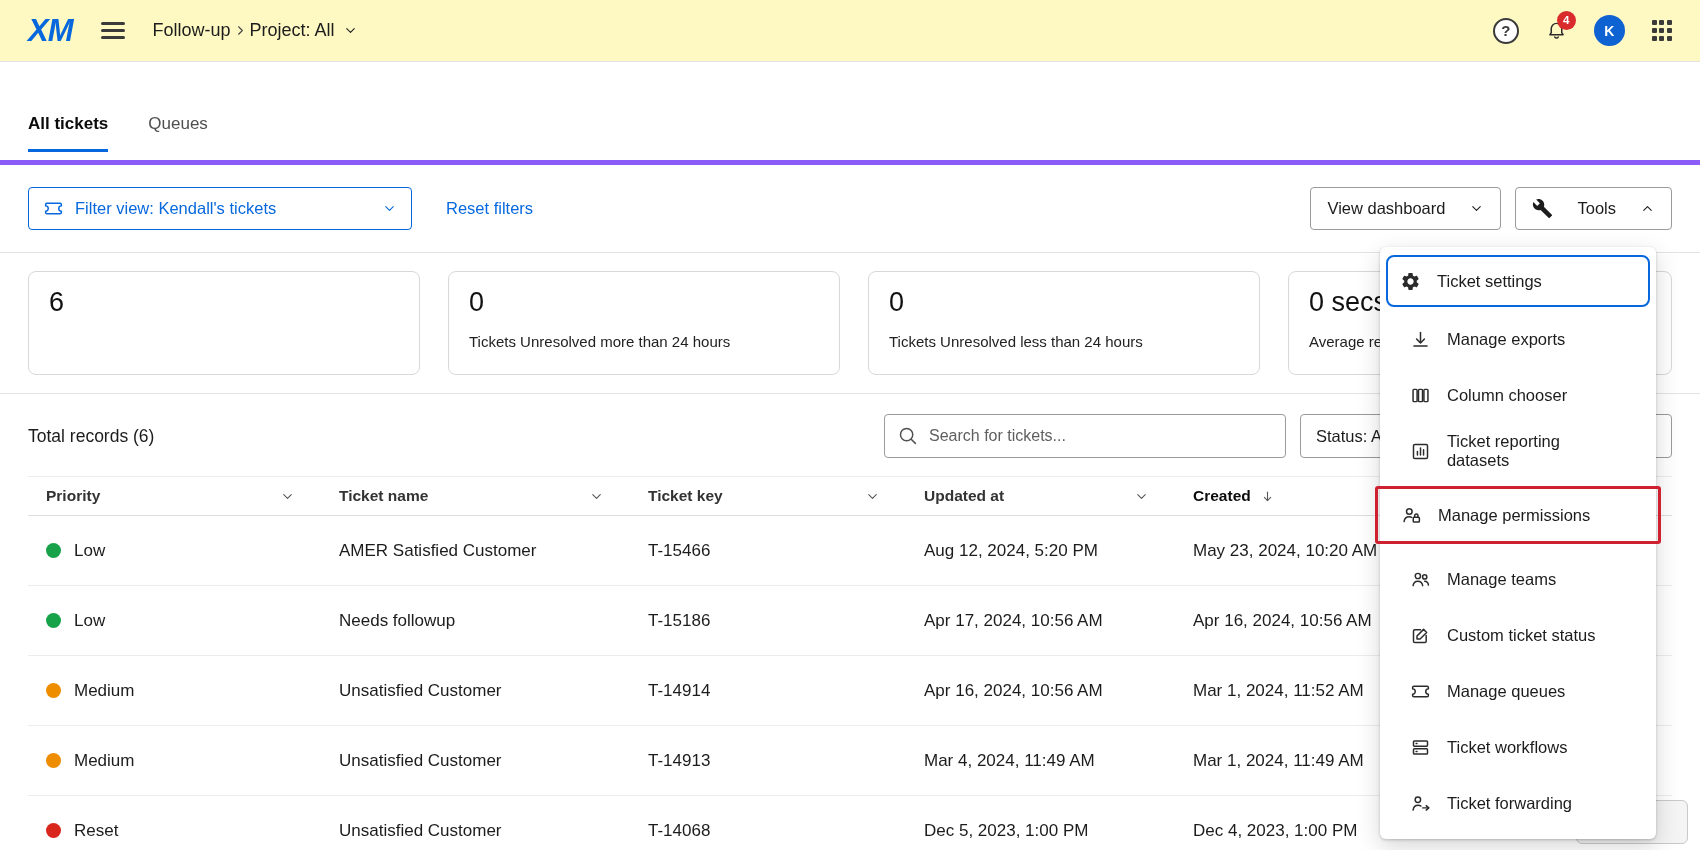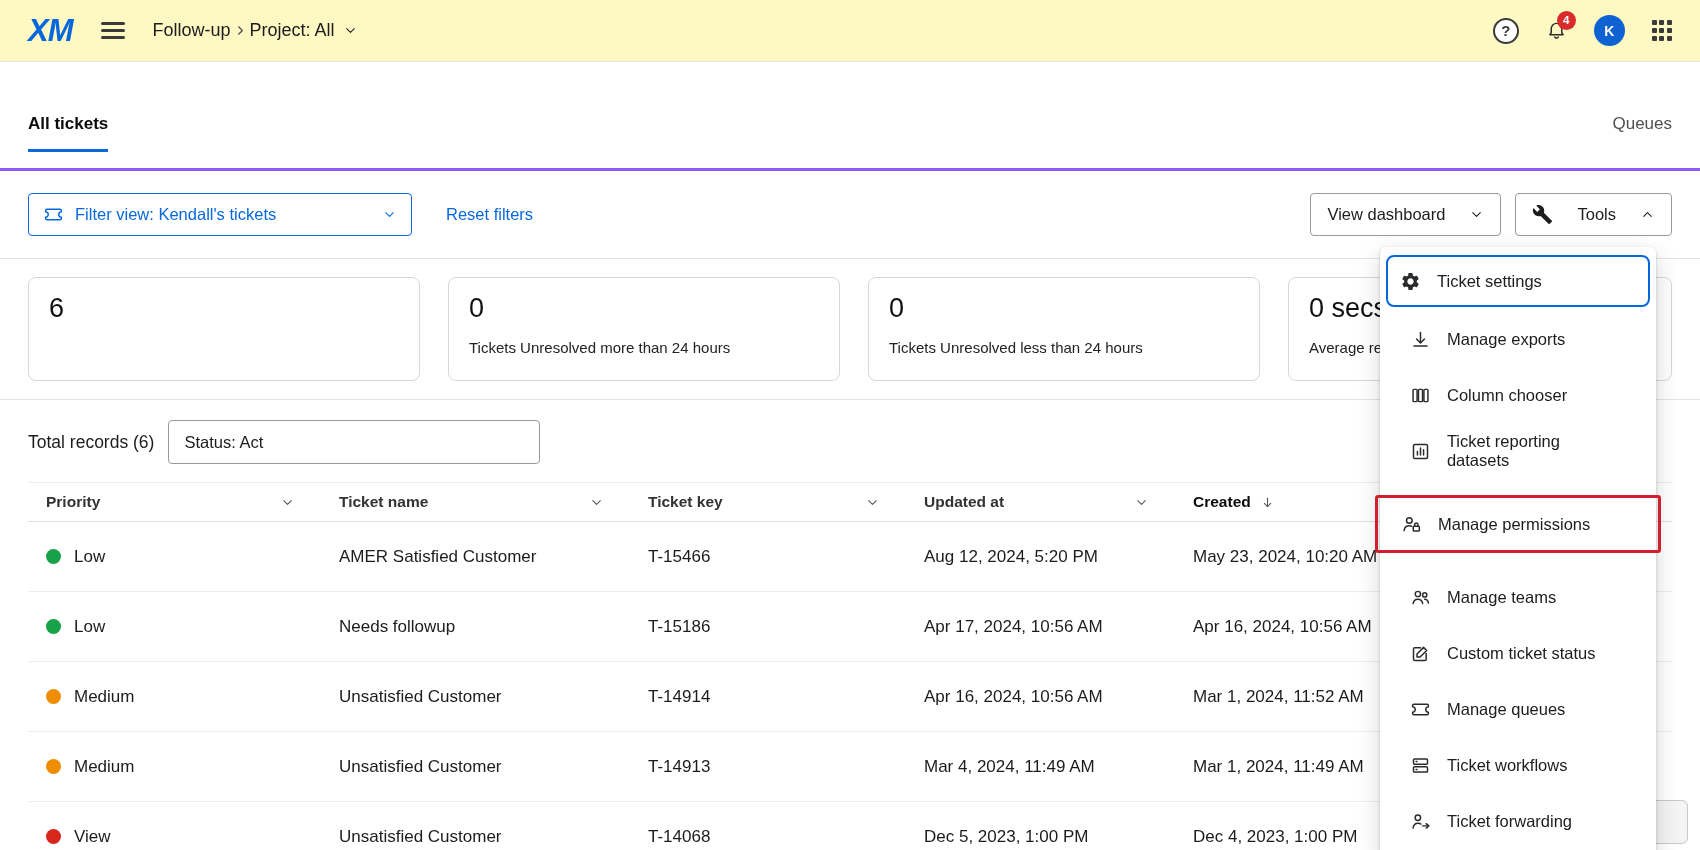--- a/index.html
+++ b/index.html
@@ -42,21 +42,21 @@
   }
   .avatar {
     width: 31px; height: 31px; border-radius: 50%; background: #0f62d2; color: #fff;
     font-size: 14px; font-weight: 700; display: flex; align-items: center; justify-content: center;
     border: none; cursor: pointer;
   }
   .waffle { display: grid; grid-template-columns: repeat(3, 5px); gap: 2.6px; background: none; border: none; cursor: pointer; }
   .waffle i { width: 5px; height: 5px; background: #3a3a3a; border-radius: 1px; }
 
   
-  .tabs-row { padding: 52px 28px 16px; border-bottom: 3px solid #8b5cf6; display: flex; gap: 40px; justify-content: space-between; }
+  .tabs-row { padding: 52px 28px 8px; border-bottom: 5px solid #8b5cf6; display: flex; gap: 40px; }
   .tab { font-size: 17px; color: #4f4f4f; padding-bottom: 15px; cursor: pointer; border-bottom: 3px solid transparent; }
   .tab.active { color: #0b0b0b; font-weight: 700; border-bottom-color: #0768dd; }
 
   
   .filter-row { display: flex; align-items: center; padding: 22px 28px; }
   .filter-btn {
     width: 384px; height: 43px; border: 1px solid #0768dd; border-radius: 4px; background: #fff;
     display: flex; align-items: center; gap: 11px; padding: 0 14px; color: #0768dd; font-size: 16.5px; cursor: pointer;
   }
   .filter-btn .chev { margin-left: auto; }
@@ -118,21 +118,21 @@
   }
   .menu-item {
     height: 56px; display: flex; align-items: center; gap: 14px; padding: 0 30px;
     font-size: 16.5px; color: #1c1c1c; cursor: pointer; background: #fff;
   }
   .menu-item .mi-icon { width: 23px; display: flex; color: #2b2b2b; }
   .menu-item.focused {
     border: 2px solid #0768dd; border-radius: 8px; margin: 2px 6px 4px; height: 52px; padding: 0 12px;
   }
   .menu-item.annotated {
-    border: 3.5px solid #cf2030; border-radius: 3px; margin: 16px -5px; padding: 0 23px; height: 58px;
+    border: 3.5px solid #cf2030; border-radius: 3px; margin: 7px -5px; padding: 0 23px; height: 58px;
     background: transparent;
   }
 
   .peek {
     position: absolute; right: 12px; top: 800px; width: 112px; height: 44px;
     border: 1px solid #c9c9c9; border-radius: 6px; background: #f4f4f4; z-index: 5;
   }
 </style>
 </head>
 <body>
@@ -235,20 +235,27 @@
   <div class="card flex">
     <div class="val">0 secs</div>
     <div class="lbl">Average reso</div>
   </div>
 </div>
 
 <div class="hr"></div>
 
 <div class="records-bar">
   <div class="total">Total records (6)</div>
+  <div class="search-wrap">
+    <svg class="stroke ic search-icon" viewBox="0 0 24 24">
+      <circle cx="11" cy="11" r="7"></circle>
+        <path d="M16.5 16.5L21 21"></path>
+    </svg>
+    <input class="search-input" type="text" placeholder="Search for tickets..." style="">
+  </div>
   <button class="status-btn">
     <span>Status: Act</span>
   </button>
 </div>
 
 <div class="table">
   <div class="thead">
     <div class="th">
       <span>Priority</span>
       <svg class="stroke chev" viewBox="0 0 24 24">
@@ -322,21 +329,21 @@
     </div>
     <div class="td">Unsatisfied Customer</div>
     <div class="td">T-14913</div>
     <div class="td">Mar 4, 2024, 11:49 AM</div>
     <div class="td">Mar 1, 2024, 11:49 AM</div>
   </div>
 
   <div class="trow">
     <div class="td priority-cell">
       <span class="dot" style="background: rgb(216, 38, 28);"></span>
-      <span>View</span>
+      <span>Reset</span>
     </div>
     <div class="td">Unsatisfied Customer</div>
     <div class="td">T-14068</div>
     <div class="td">Dec 5, 2023, 1:00 PM</div>
     <div class="td">Dec 4, 2023, 1:00 PM</div>
   </div>
 </div>
 
 <div class="peek"></div>
 

